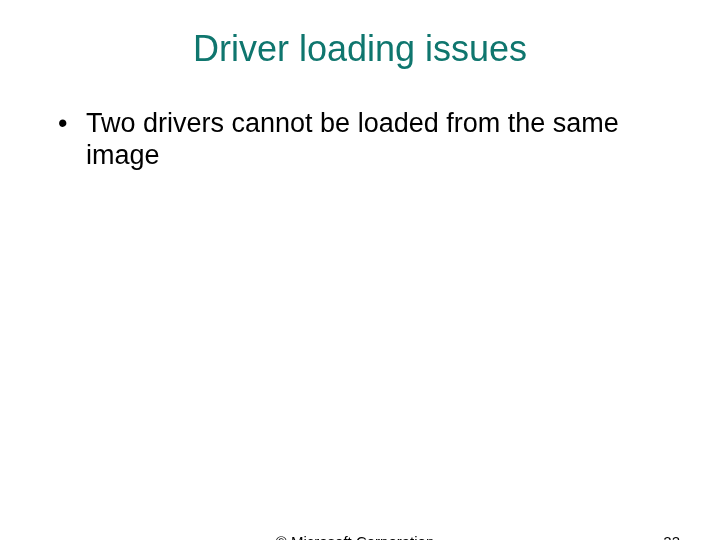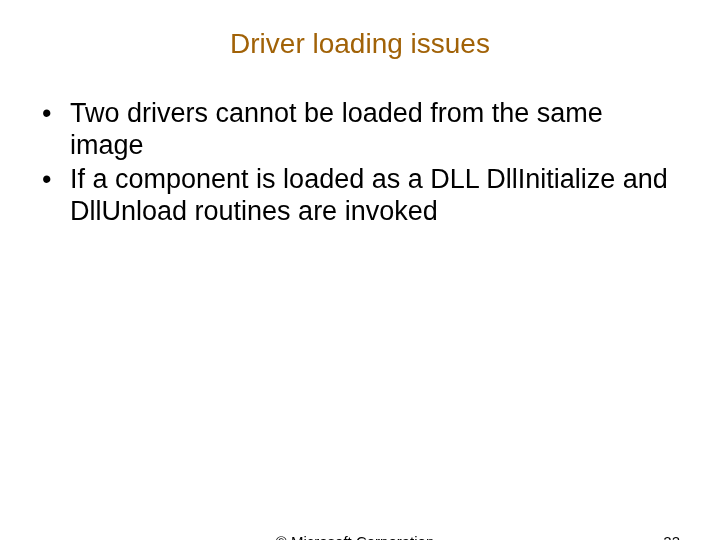--- a/index.html
+++ b/index.html
@@ -13,33 +13,33 @@
     overflow: hidden;
   }
   .slide {
     width: 720px;
     height: 540px;
     position: relative;
     box-sizing: border-box;
   }
   .title {
     text-align: center;
-    font-size: 28px;
-    color: #a16207;
+    font-size: 36px;
+    color: #0f766e;
     margin-top: 28px;
     margin-bottom: 38px;
     font-weight: normal;
   }
   .content {
     padding-left: 30px;
     padding-right: 40px;
   }
   ul.bullets {
     list-style: none;
-    margin: 0;
+    margin: 16px;
     padding: 0;
   }
   ul.bullets li {
     position: relative;
     padding-left: 40px;
     font-size: 27px;
     color: #000000;
     line-height: 1.18;
     margin-bottom: 2px;
   }
@@ -75,21 +75,20 @@
 </style>
 </head>
 <body>
 
 <div class="slide">
   <h1 class="title">Driver loading issues</h1>
 
   <div class="content">
     <ul class="bullets">
       <li>Two drivers cannot be loaded from the same image</li>
-      <li>If a component is loaded as a DLL DllInitialize and DllUnload routines are invoked</li>
     </ul>
   </div>
 
   <div class="footer">
     <div class="copyright">© Microsoft Corporation</div>
     <div class="page-number">22</div>
   </div>
 </div>
 
 </body></html>

